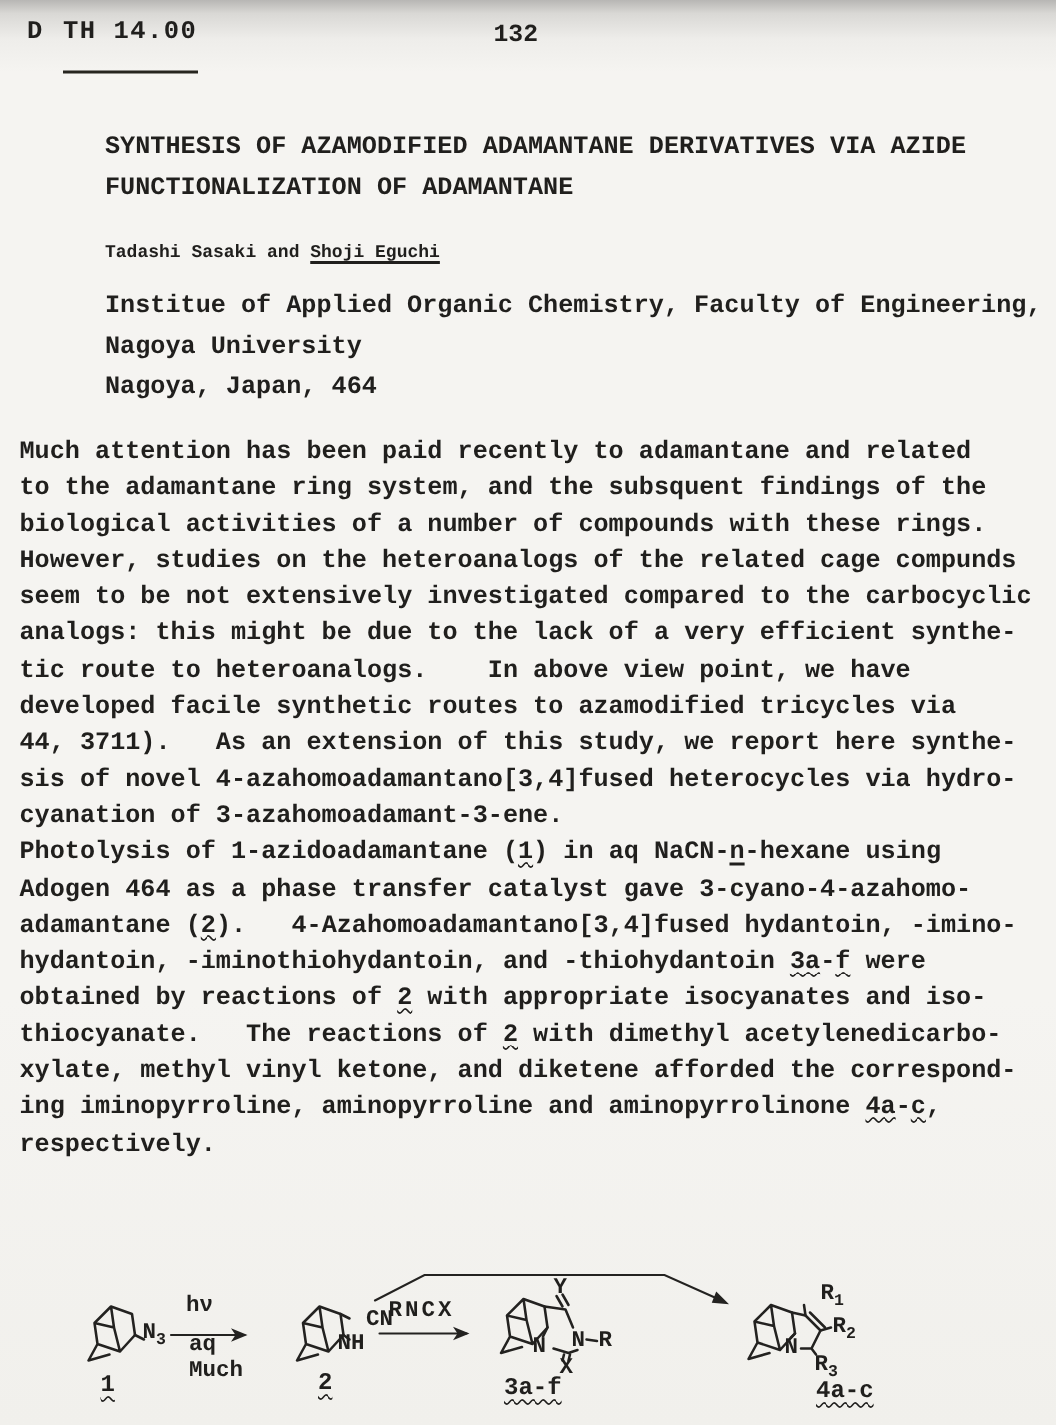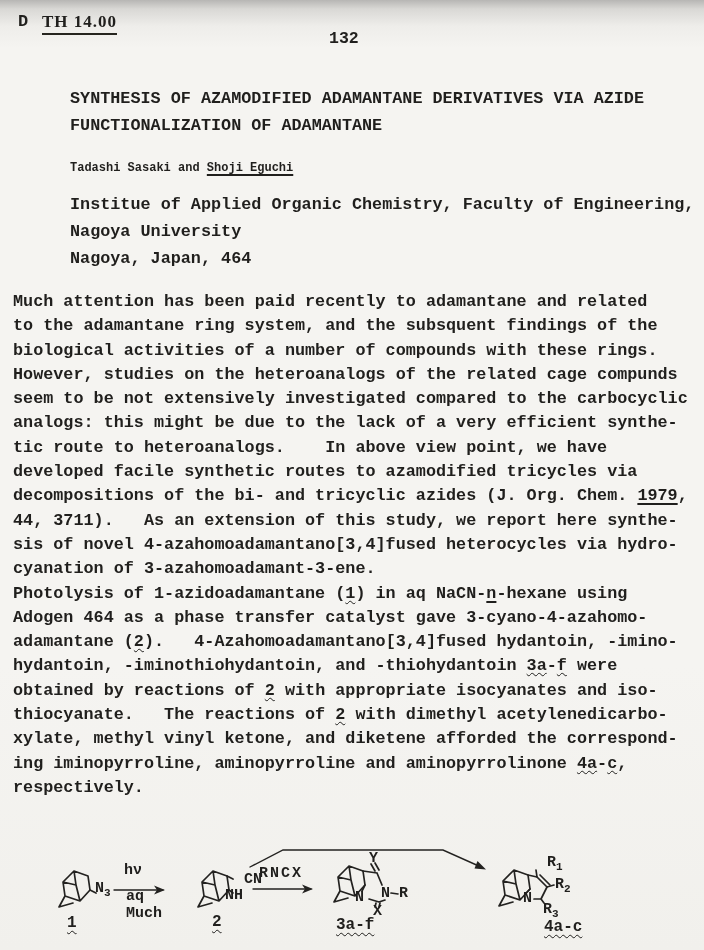--- a/index.html
+++ b/index.html
@@ -8,22 +8,22 @@
     position:relative;width:704px;height:950px;
     background:linear-gradient(180deg,#b7b6b4 0px,#d9d8d5 9px,#eeedea 26px,#f5f4f1 48px,#f5f4f1 70%,#f1f0ec 100%);
     font-family:"Liberation Mono","DejaVu Sans Mono",monospace;
     color:#201f1d;font-weight:700;
   }
   .abs{position:absolute;}
   .tline{white-space:pre;}
   .u{text-decoration:underline;text-decoration-thickness:1.5px;text-underline-offset:3px;}
   .w{text-decoration:underline wavy;text-decoration-thickness:1px;text-underline-offset:2px;}
   #hdr{left:18px;top:12px;font-size:17px;letter-spacing:1px;}
-  #session{position:absolute;left:24px;top:0;border-bottom:2px solid #26251f;padding-bottom:1px;white-space:pre;font-family:Liberation Serif, serif;}
-  #pageno{left:329px;top:29px;font-size:16.5px;text-align:right;}
+  #session{position:absolute;left:24px;top:0;border-bottom:2px solid #26251f;padding-bottom:16px;white-space:pre;}
+  #pageno{left:329px;top:13px;font-size:16.5px;text-align:right;}
   #title{left:70px;top:85px;font-size:16.8px;line-height:27px;}
   #byline{left:70px;top:161px;font-size:12px;}
   #affil{left:70px;top:192px;font-size:16.8px;line-height:26.8px;}
   #abstract{left:13px;top:290px;font-size:16.8px;line-height:24.3px;}
   #scheme{left:0;top:843px;width:704px;height:107px;}
   #scheme svg{position:absolute;left:0;top:0;}
   .st{position:absolute;font-size:15px;white-space:pre;line-height:15px;}
   .st sub{font-size:11px;line-height:0;}
   .clabel{position:absolute;font-size:16px;text-decoration:underline wavy 1px;text-underline-offset:3px;white-space:pre;}
   .ink{stroke:#232220;fill:none;stroke-width:1.7;stroke-linecap:round;stroke-linejoin:round;}
@@ -55,21 +55,20 @@
     </div>
   <div class="abs" id="abstract">
       <div class="tline">Much attention has been paid recently to adamantane and related</div>
       <div class="tline">to the adamantane ring system, and the subsquent findings of the</div>
       <div class="tline">biological activities of a number of compounds with these rings.</div>
       <div class="tline">However, studies on the heteroanalogs of the related cage compunds</div>
       <div class="tline">seem to be not extensively investigated compared to the carbocyclic</div>
       <div class="tline">analogs: this might be due to the lack of a very efficient synthe-</div>
       <div class="tline">tic route to heteroanalogs.    In above view point, we have</div>
       <div class="tline">developed facile synthetic routes to azamodified tricycles via</div>
-      <div class="tline"><span>decompositions of the bi- and tricyclic azides (J. Org. Chem. </span><span class="u">1979</span><span>,</span></div>
       <div class="tline">44, 3711).   As an extension of this study, we report here synthe-</div>
       <div class="tline">sis of novel 4-azahomoadamantano[3,4]fused heterocycles via hydro-</div>
       <div class="tline">cyanation of 3-azahomoadamant-3-ene.</div>
       <div class="tline"><span>Photolysis of 1-azidoadamantane (</span><span class="w">1</span><span>) in aq NaCN-</span><span class="u">n</span><span>-hexane using</span></div>
       <div class="tline">Adogen 464 as a phase transfer catalyst gave 3-cyano-4-azahomo-</div>
       <div class="tline"><span>adamantane (</span><span class="w">2</span><span>).   4-Azahomoadamantano[3,4]fused hydantoin, -imino-</span></div>
       <div class="tline"><span>hydantoin, -iminothiohydantoin, and -thiohydantoin </span><span class="w">3a</span><span>-</span><span class="w">f</span><span> were</span></div>
       <div class="tline"><span>obtained by reactions of </span><span class="w">2</span><span> with appropriate isocyanates and iso-</span></div>
       <div class="tline"><span>thiocyanate.   The reactions of </span><span class="w">2</span><span> with dimethyl acetylenedicarbo-</span></div>
       <div class="tline">xylate, methyl vinyl ketone, and diketene afforded the correspond-</div>

